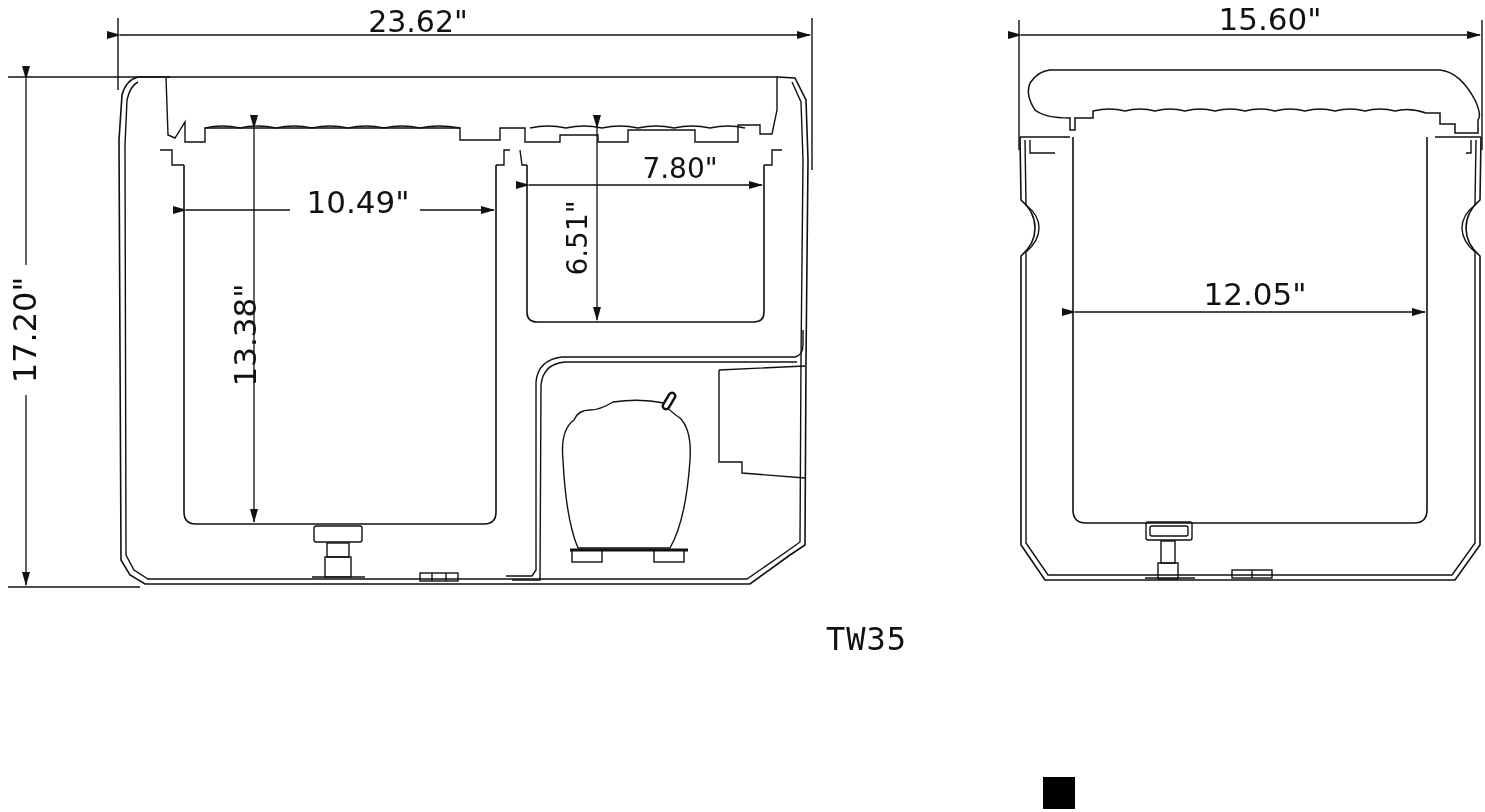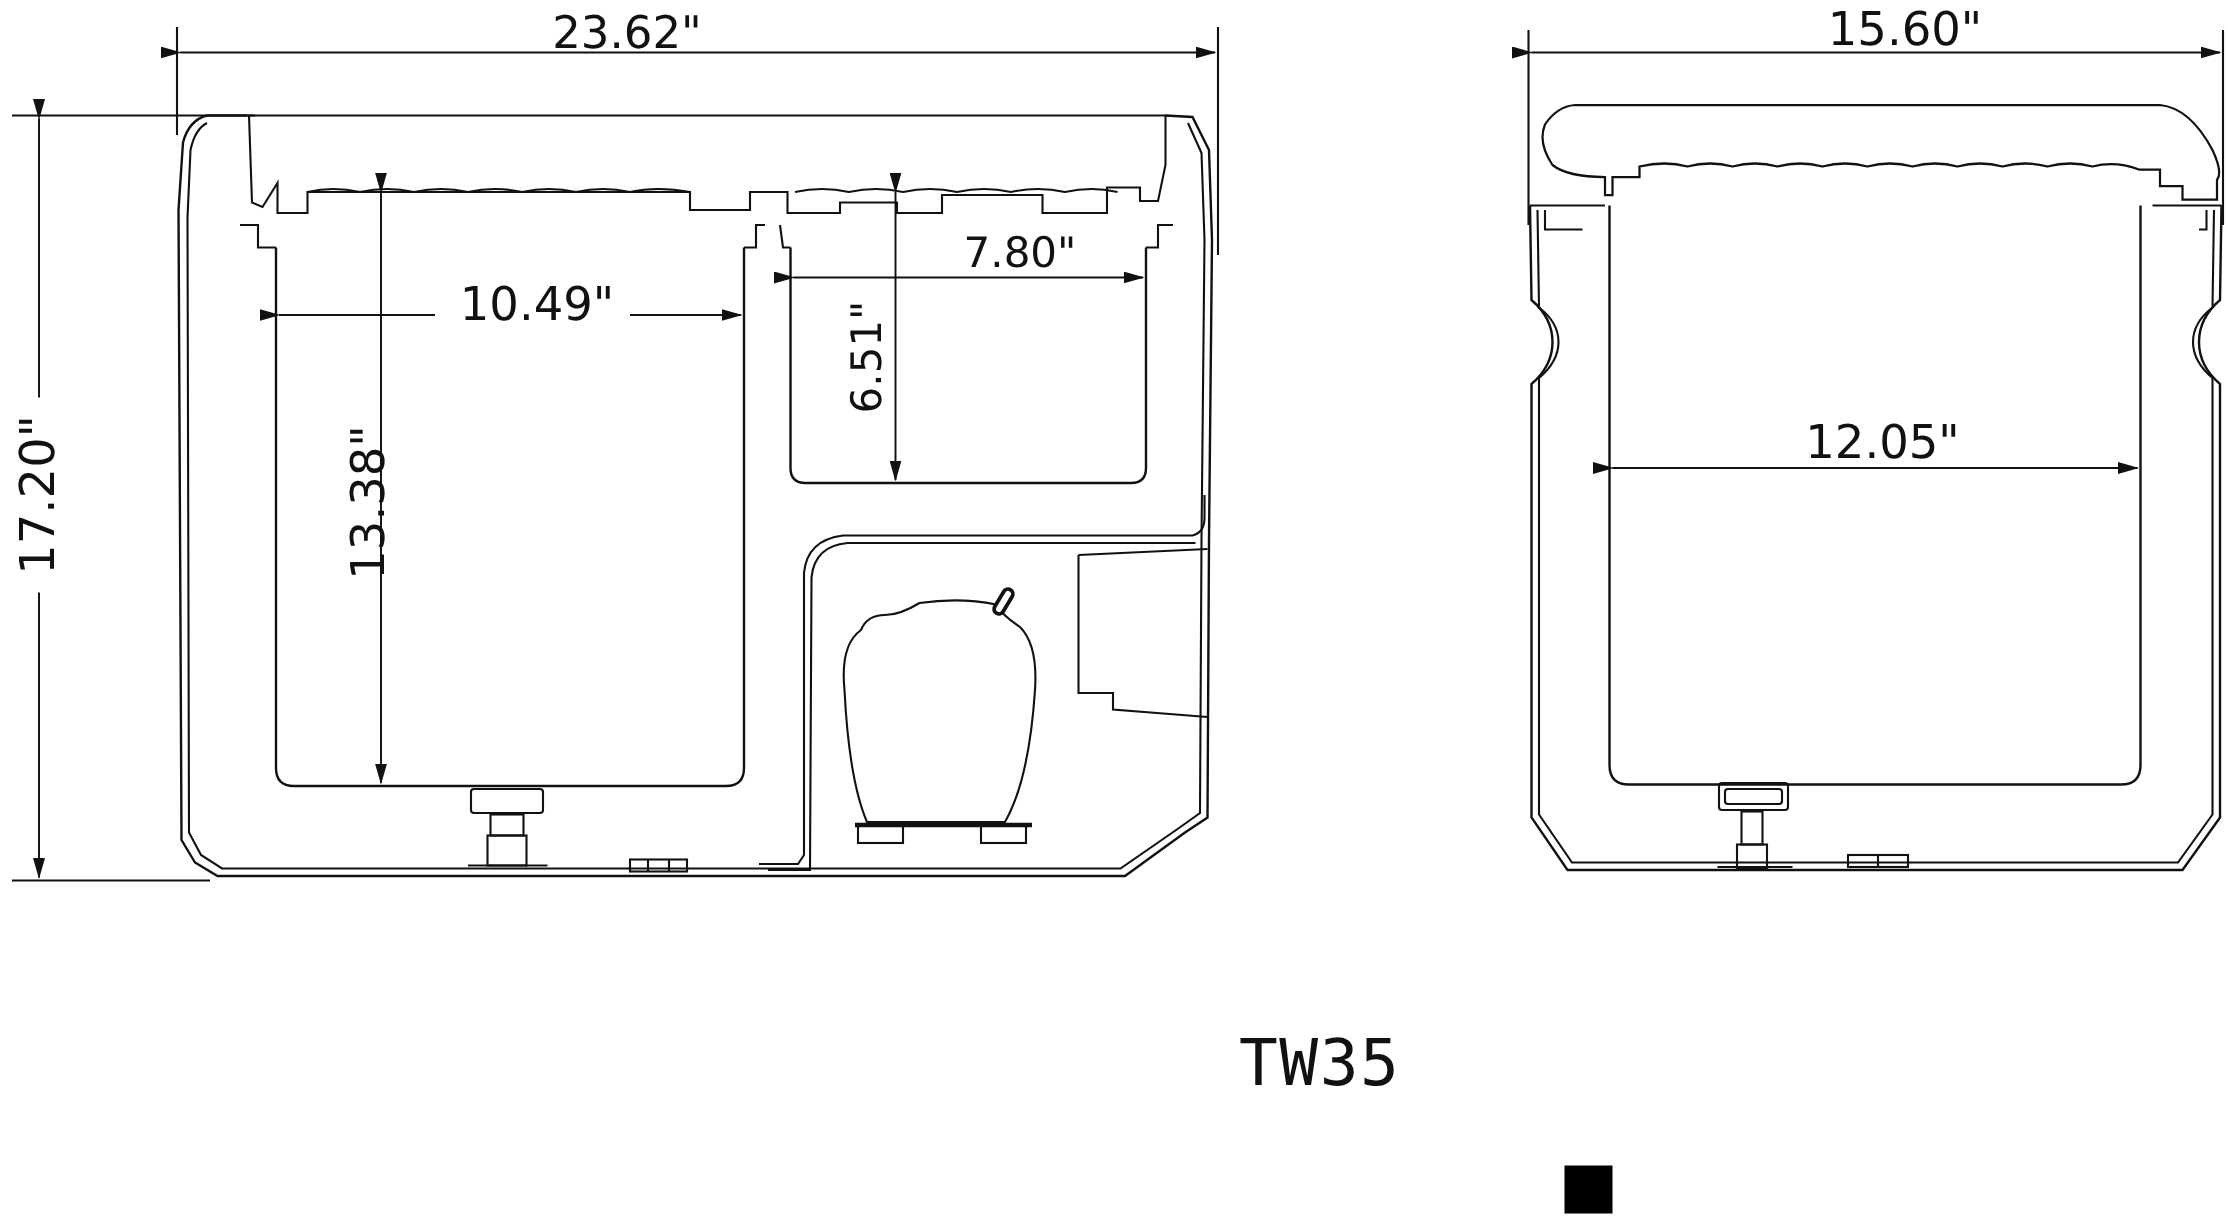--- a/index.html
+++ b/index.html
@@ -1,19 +1,19 @@
 <!DOCTYPE html>
 <html><head>
 <meta charset="utf-8">
 <style>
   html, body { margin: 0; padding: 0; background: #ffffff; }
   body { width: 1485px; height: 812px; position: relative; overflow: hidden; }
   svg { position: absolute; left: 0; top: 0; }
   .dim { font-family: "DejaVu Sans", sans-serif; fill: #111; }
-  .title { position: absolute; left: 826px; top: 684px; font-family: "DejaVu Sans Mono", monospace; font-size: 43px; color: #111; letter-spacing: 1px; }
+  .title { position: absolute; left: 826px; top: 620px; font-family: "DejaVu Sans Mono", monospace; font-size: 32px; color: #111; letter-spacing: 1px; }
   .marker { position: absolute; left: 1043px; top: 777px; width: 32px; height: 32px; background: #000; }
 </style>
 </head>
 <body>
 
 <svg width="1485" height="812" viewBox="0 0 1485 812">
   <defs>
     <marker id="ah" markerWidth="14" markerHeight="8" refX="13" refY="4" orient="auto" markerUnits="userSpaceOnUse">
       <path d="M0,0 L14,4 L0,8 Z" fill="#111"></path>
     </marker>

